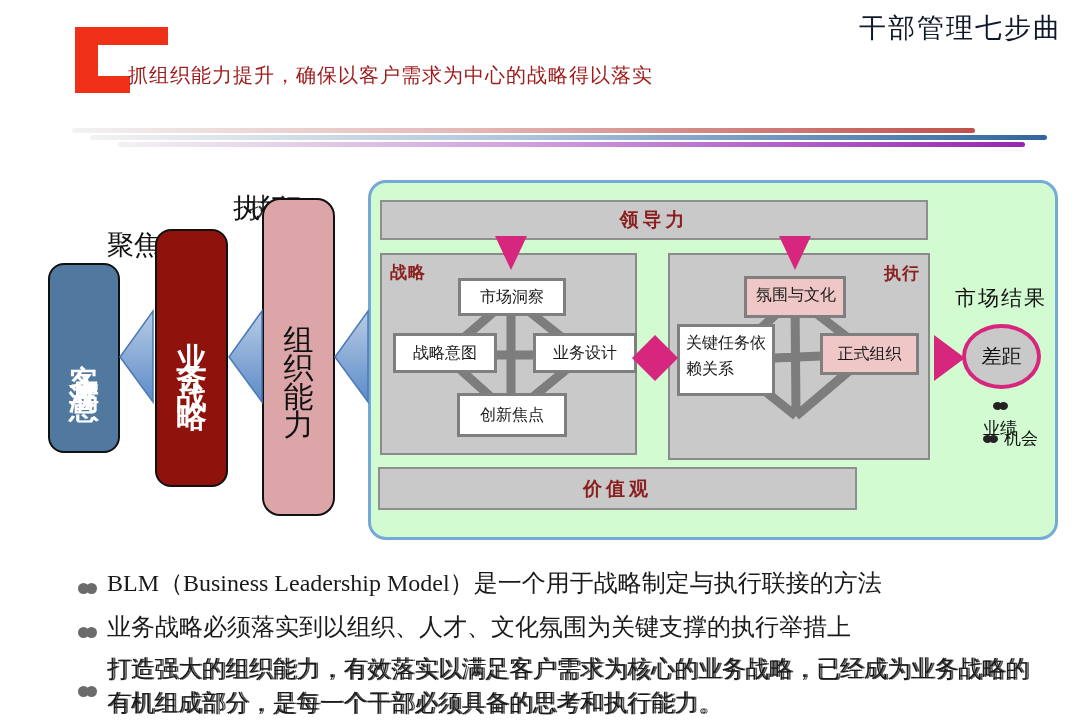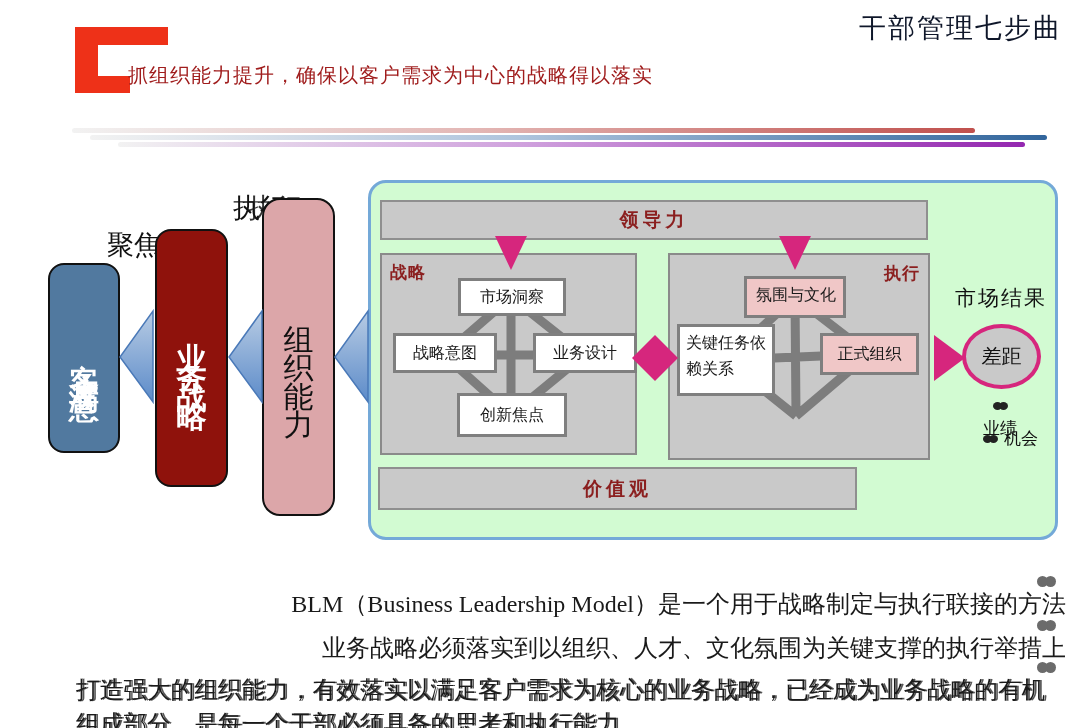--- a/index.html
+++ b/index.html
@@ -54,21 +54,21 @@
 
   
   #results-title{position:absolute;left:955px;top:284px;font-size:21px;letter-spacing:2px;color:#111;z-index:2;}
   #gap-oval{position:absolute;left:962px;top:324px;width:79px;height:65px;border-radius:50%;
             background:var(--bar-gray);border:4px solid var(--magenta);z-index:4;
             display:flex;align-items:center;justify-content:center;font-size:20px;color:#111;}
   .mini-bullet-row{position:absolute;z-index:2;display:flex;align-items:center;gap:7px;font-size:17px;color:#111;}
   .mini-dot{width:9px;height:8px;border-radius:50%;background:#222;box-shadow:6px 0 0 #222;margin-right:5px;}
 
   
-  .bullet-row{position:absolute;left:76px;width:990px;display:flex;align-items:flex-end;font-size:24px;color:var(--text-black);line-height:34px;flex-direction:column;}
+  .bullet-row{position:absolute;left:76px;width:990px;display:flex;align-items:center;font-size:24px;color:var(--text-black);line-height:34px;}
   .bullet-marker{flex:0 0 auto;width:11px;height:11px;border-radius:50%;background:#6b6b6b;box-shadow:8px 0 0 #6b6b6b;margin:10px 18px 0 2px;}
   .squish{text-shadow:2px 0 0 rgba(30,30,30,.75);transform:scaleX(.985);transform-origin:left top;}
 </style>
 </head>
 <body>
 
 <div id="slide">
 
   <div class="br" style="left:75px;top:27px;width:93px;height:18px;"></div>
   <div class="br" style="left:75px;top:27px;width:23px;height:66px;"></div>

